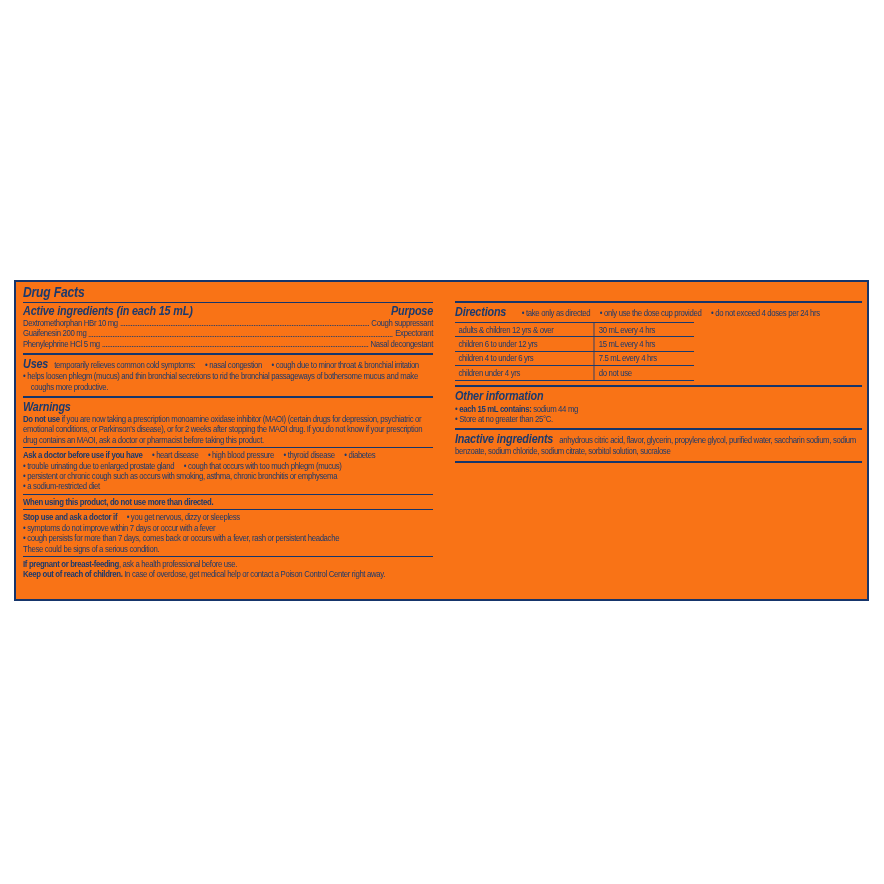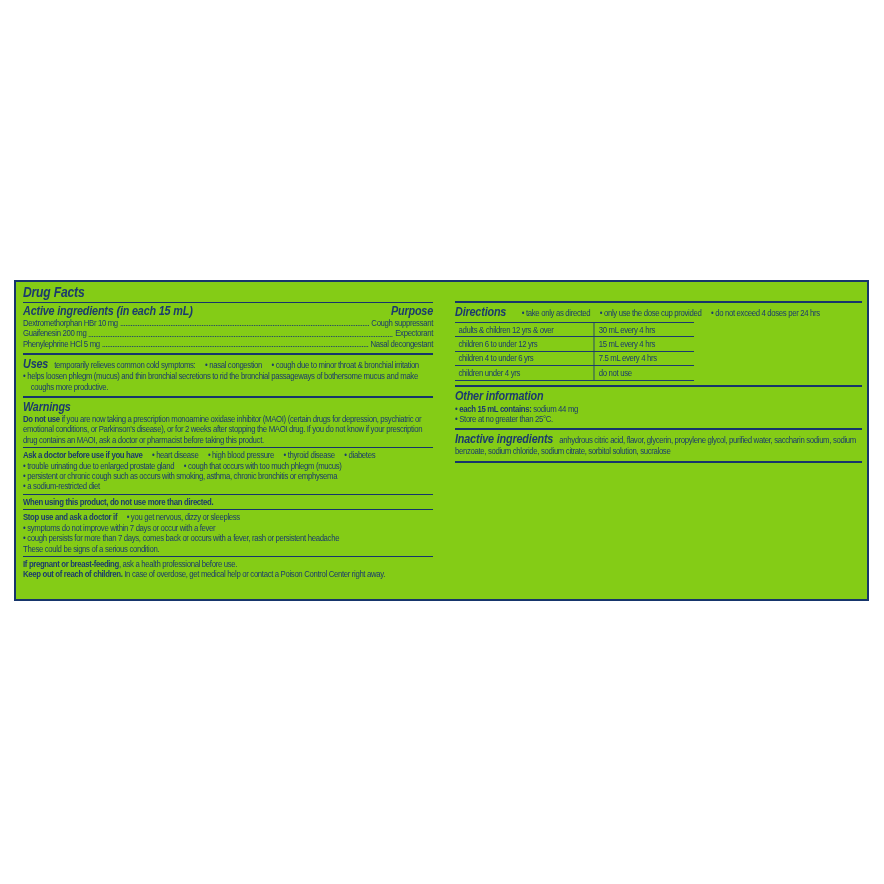--- a/index.html
+++ b/index.html
@@ -3,21 +3,21 @@
 <meta charset="utf-8">
 <style>
   * { margin:0; padding:0; box-sizing:border-box; }
   html,body { background:#ffffff; }
   body {
     width:884px; height:884px; position:relative; overflow:hidden;
     font-family:"Liberation Sans", sans-serif; color:#1b3a6e;
   }
   .panel {
     position:absolute; left:14px; top:280px; width:855px; height:321px;
-    border:2px solid #16356b; background:#84cc16; overflow:hidden;
+    border:2px solid #16356b; background:#f97316; overflow:hidden;
   }
   
   .col { position:absolute; top:3px; transform-origin:0 0; }
   .col-left  { left:7px;   width:474px; transform:scaleX(0.865); }
   .col-right { left:439px; width:470px; transform:scaleX(0.866); }
 
   .t  { font-size:9px; line-height:10.4px; letter-spacing:-0.4px; }
   .b  { font-weight:bold; }
   .h1 { font-size:14px; line-height:15px; font-style:italic; font-weight:bold; letter-spacing:-0.2px; }
   .h2 { font-size:12.5px; line-height:13px; font-style:italic; font-weight:bold; letter-spacing:-0.2px; }

